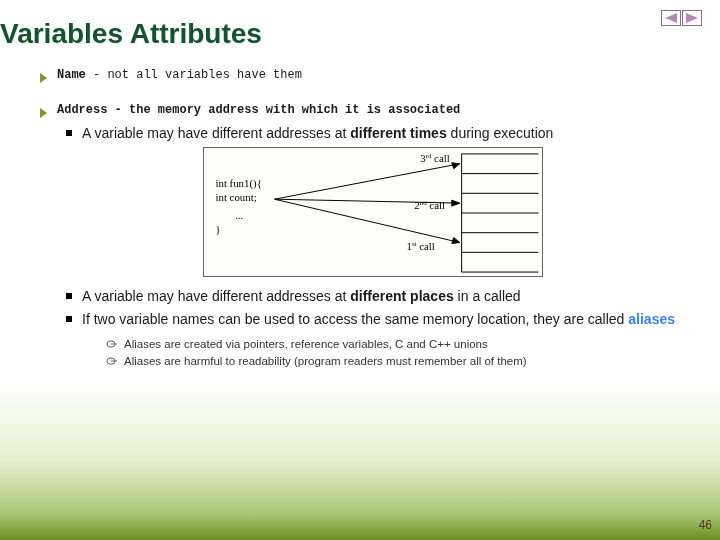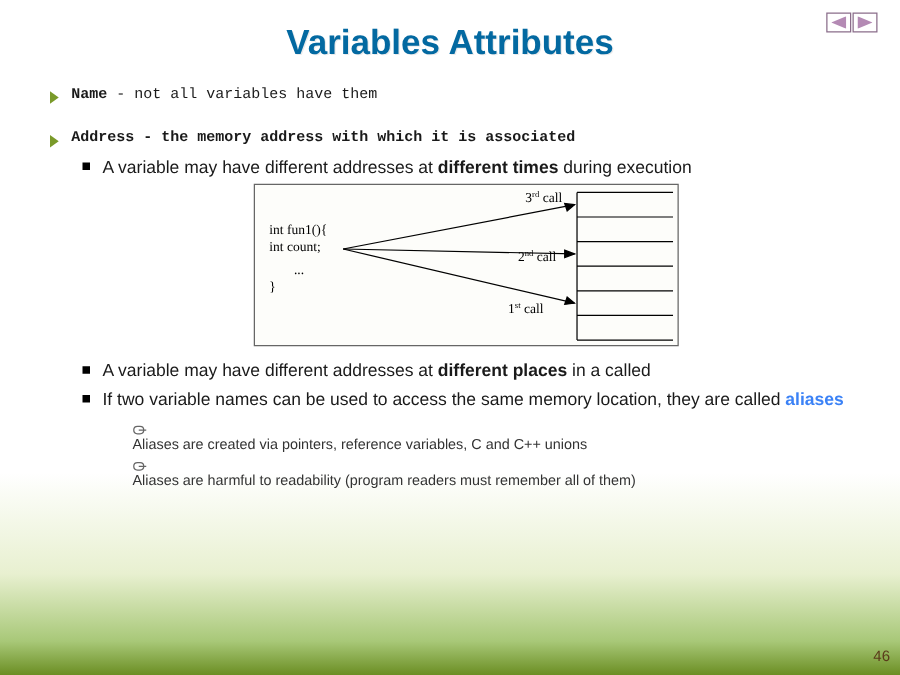--- a/index.html
+++ b/index.html
@@ -22,22 +22,22 @@
     width: 20px;
     height: 16px;
     border: 1px solid #8a6d8a;
     display: flex;
     align-items: center;
     justify-content: center;
     background: #fff;
   }
   .arrow-box svg { display: block; }
   .title {
-    text-align: center;
-    color: #0369a1;
+    text-align: left;
+    color: #14532d;
     font-size: 28px;
     font-weight: bold;
     padding-top: 18px;
     text-shadow: 1px 1px 0 rgba(0,0,0,0.08);
   }
   .content {
     padding: 18px 40px 0 40px;
     color: #1a1a1a;
   }
   .top-item {
@@ -81,21 +81,20 @@
     background: #fdfdfa;
   }
   .tiny-list { margin-left: 40px; margin-top: 8px; }
   .tiny-item {
     display: flex;
     align-items: flex-start;
     font-size: 11.5px;
     color: #333;
     line-height: 1.35;
     margin-bottom: 2px;
-    flex-direction: column;
   }
   .link-icon {
     width: 12px; height: 10px;
     margin-top: 2px;
     margin-right: 6px;
     flex-shrink: 0;
   }
   .page-num {
     position: absolute;
     bottom: 8px;

